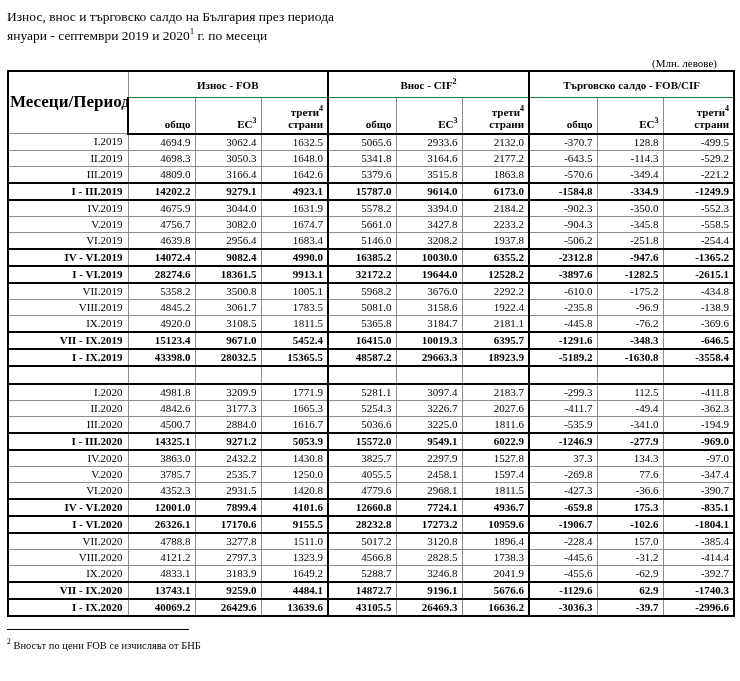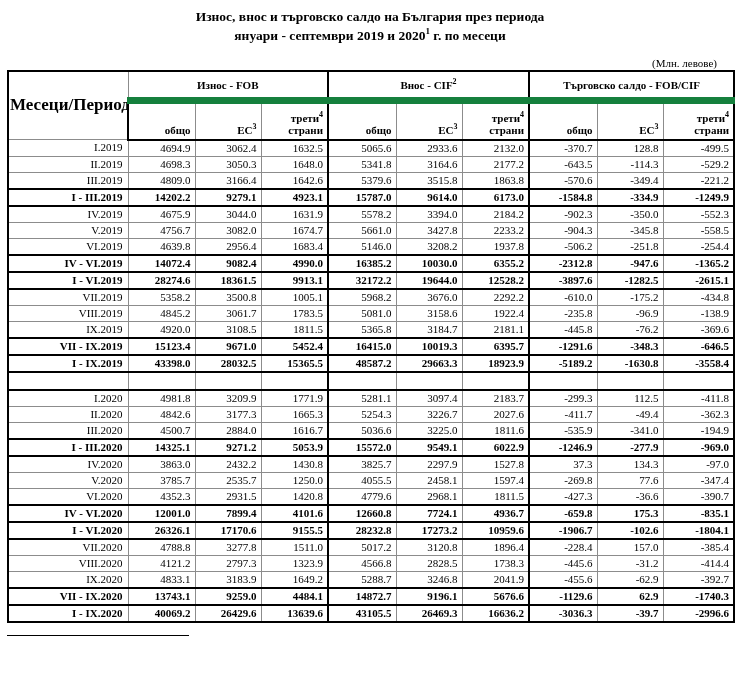--- a/index.html
+++ b/index.html
@@ -4,22 +4,22 @@
 <style>
   html, body { margin: 0; padding: 0; background: #ffffff; }
   body {
     width: 740px;
     font-family: "Liberation Serif", "DejaVu Serif", serif;
     color: #000;
   }
   .page { width: 740px; padding: 6px 7px 0 7px; box-sizing: border-box; }
 
   .title {
-    text-align: center;
-    font-weight: bold;
+    text-align: left;
+    font-weight: normal;
     font-size: 13.5px;
     line-height: 1.3;
     margin-top: 2px;
   }
   .title sup { font-size: 9px; }
 
   .unit-note {
     text-align: right;
     font-size: 11px;
     margin: 13px 16px 1px 0;
@@ -43,21 +43,21 @@
     font-weight: bold;
     border-right: 2px solid #000;
     border-bottom: 2px solid #000;
   }
   tr.group-row th.group {
     font-size: 11px;
     font-weight: bold;
     text-align: center;
     height: 23px;
     vertical-align: middle;
-    border-bottom: 7px solid #15803d;
+    border-bottom: 1px solid #15803d;
   }
   tr.subheader-row th {
     font-size: 11px;
     font-weight: bold;
     text-align: right;
     vertical-align: bottom;
     padding: 1px 4px 2px 1px;
     height: 32px;
     line-height: 1.15;
     border-bottom: 2px solid #000;
@@ -487,14 +487,15 @@
           <td class="num">16636.2</td>
           <td class="num group-start">-3036.3</td>
           <td class="num">-39.7</td>
           <td class="num">-2996.6</td>
         </tr>
       </tbody>
   </table>
 
   <div class="footnote-sep"></div>
 
+  <div class="footnote"><sup>2</sup><span> Вносът по цени FOB се изчислява от БНБ</span></div>
 
 </div>
 
 </body></html>

